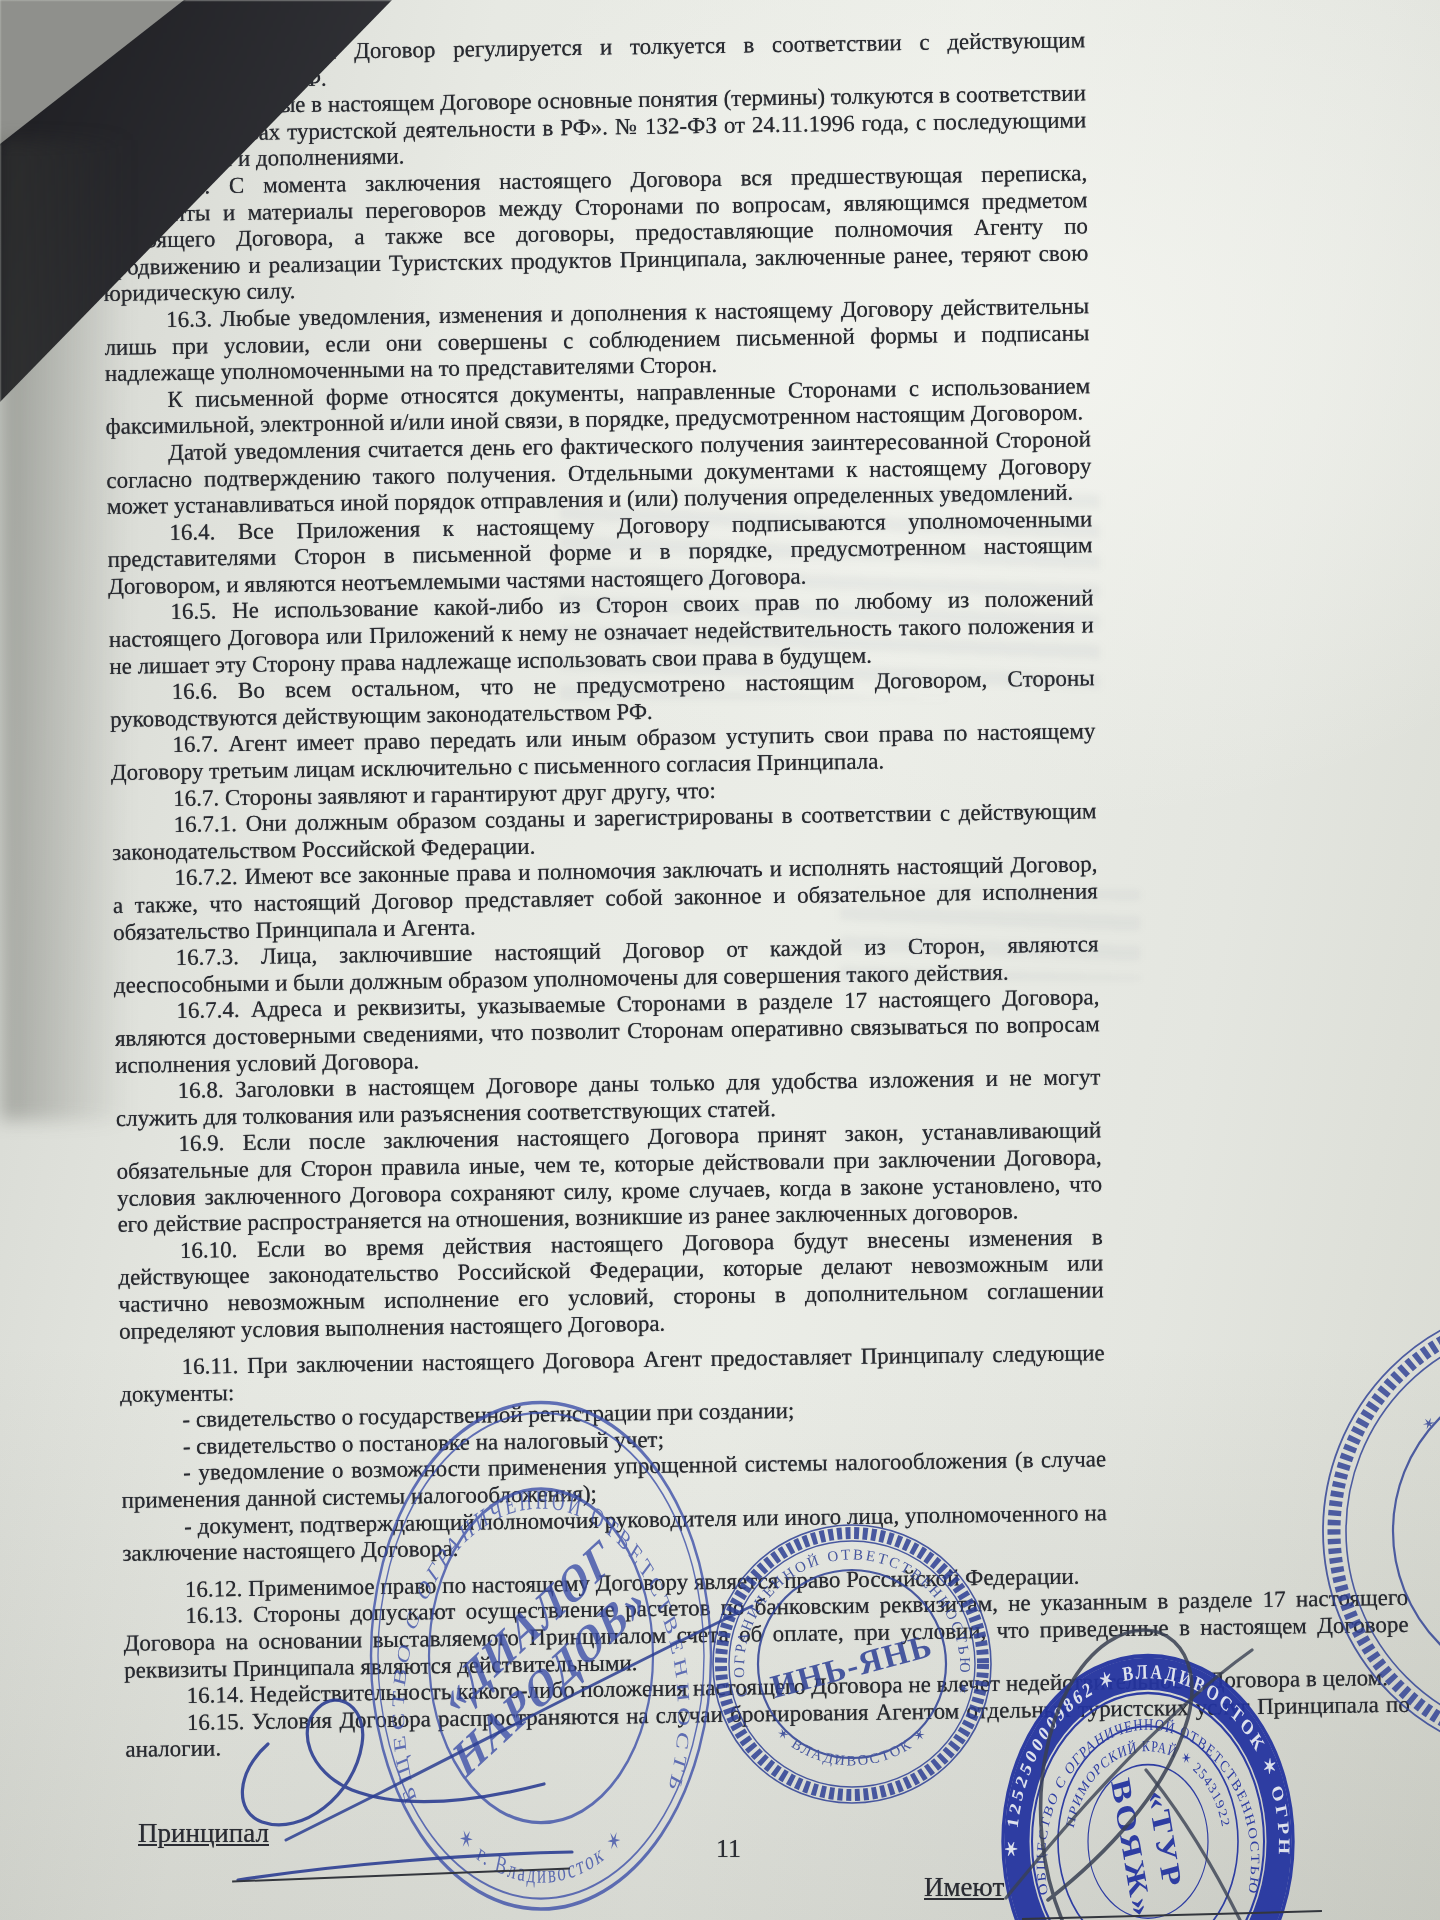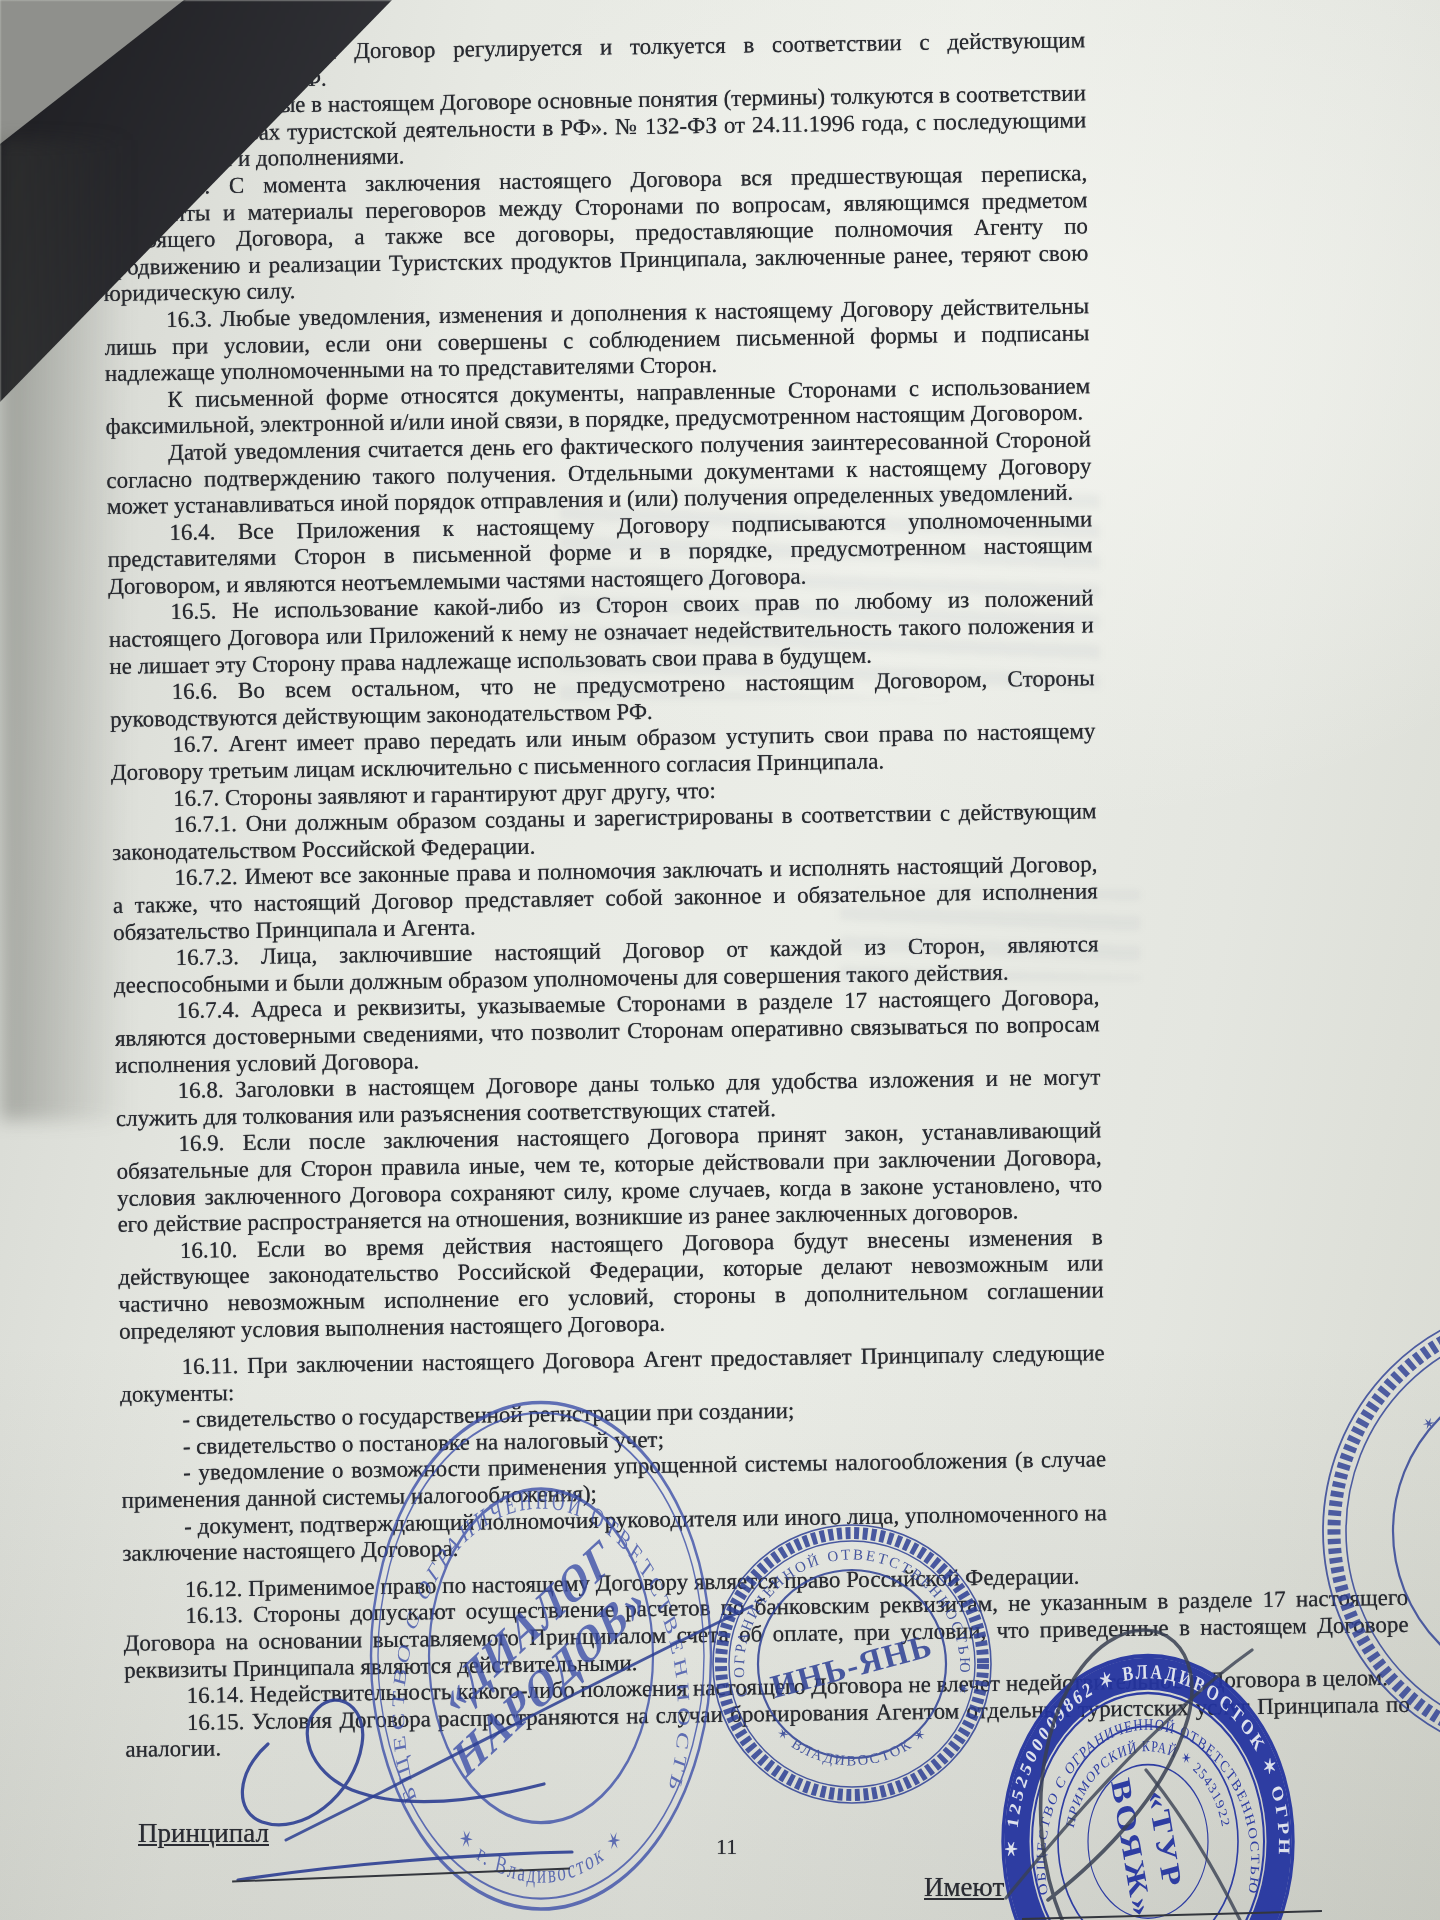--- a/index.html
+++ b/index.html
@@ -25,21 +25,21 @@
     transform:rotate(-.85deg); transform-origin:0 0;
     color:#282a30; font-size:23px; line-height:26.6px; text-align:justify;
     text-shadow:0 0 .7px rgba(40,42,48,.85);
   }
   .text-body p{margin:0; text-indent:62px;}
   .text-body p.g{margin-top:10px;}
   .text-body p.wide{width:1285px;}
 
   .footer-label{position:absolute;font-size:27px;color:#2a2c33;text-shadow:0 0 .7px rgba(40,42,48,.8);text-decoration:underline;}
   .sig-line{position:absolute;height:2px;background:#33363d;}
-  .pagenum{position:absolute;font-size:22px;color:#2a2c33;text-shadow:0 0 .7px rgba(40,42,48,.8);text-align:right;}
+  .pagenum{position:absolute;font-size:26px;color:#2a2c33;text-shadow:0 0 .7px rgba(40,42,48,.8);text-align:right;}
 
   .stamp{position:absolute; pointer-events:none;}
   .stamp svg{overflow:visible;}
   .st-serif{font-family:"Liberation Serif", serif;}
   #sig-layer{position:absolute;left:0;top:0;pointer-events:none;}
 </style>
 </head>
 <body>
 
 <div id="page">

